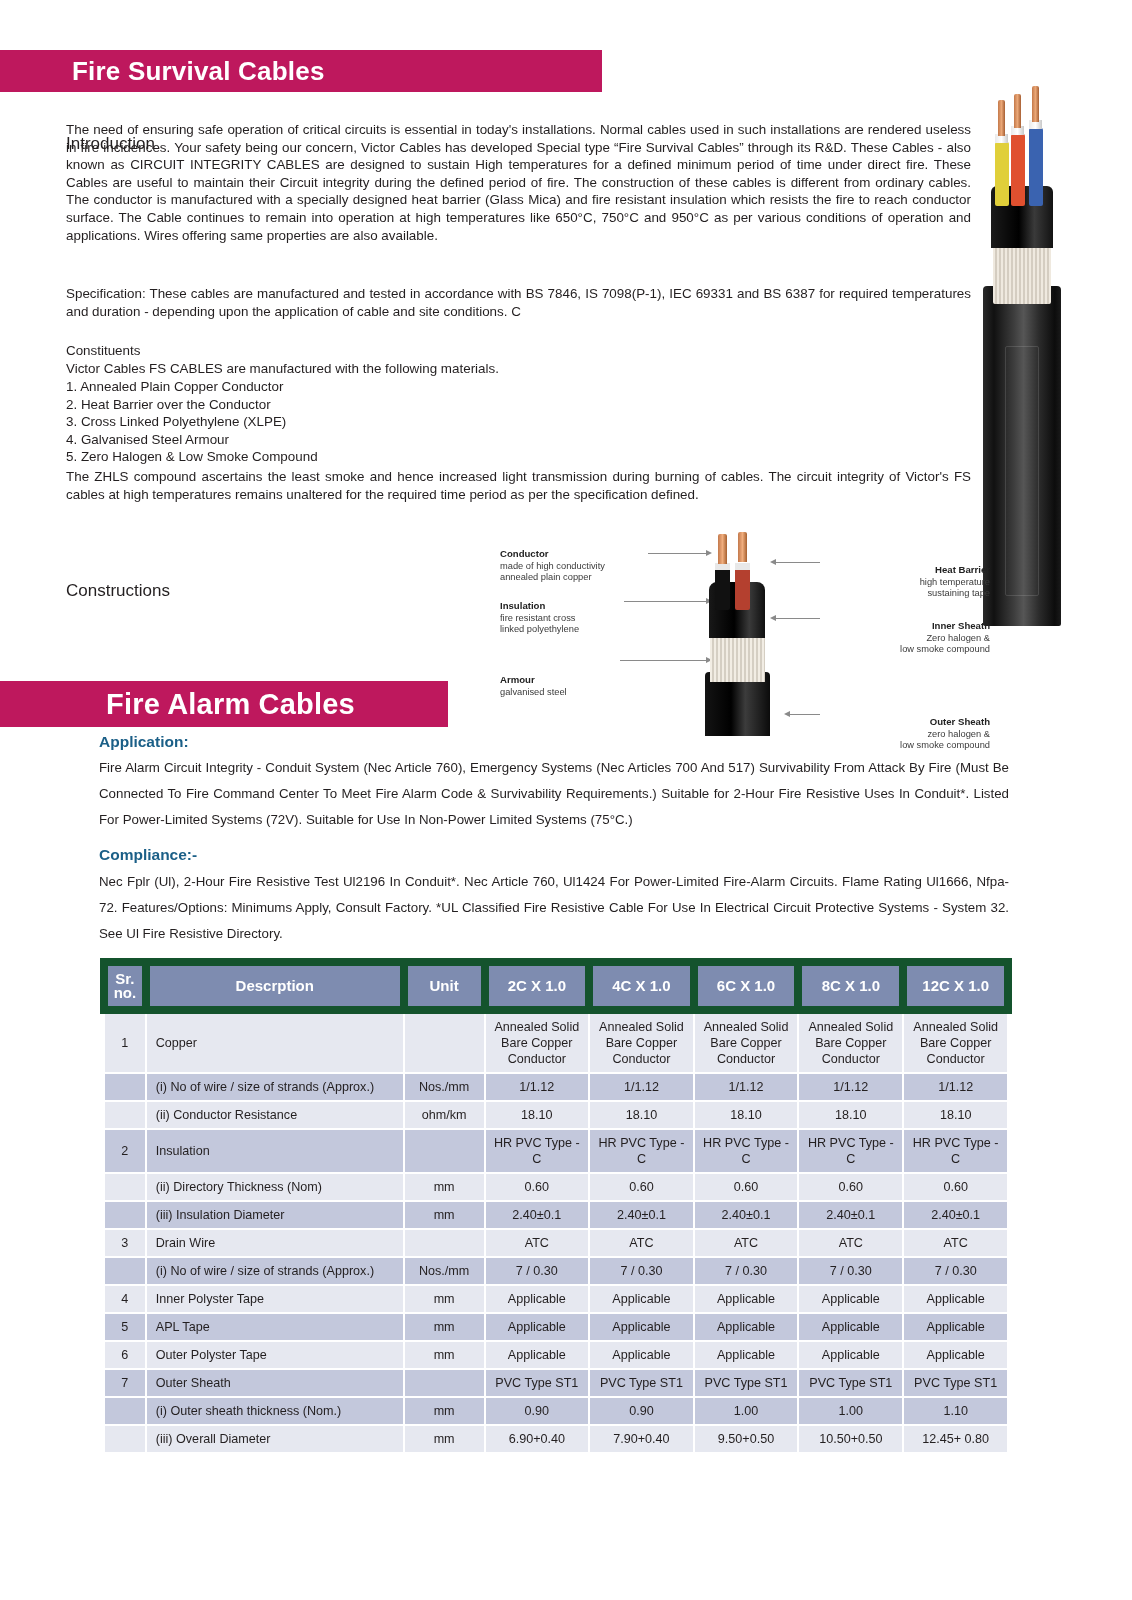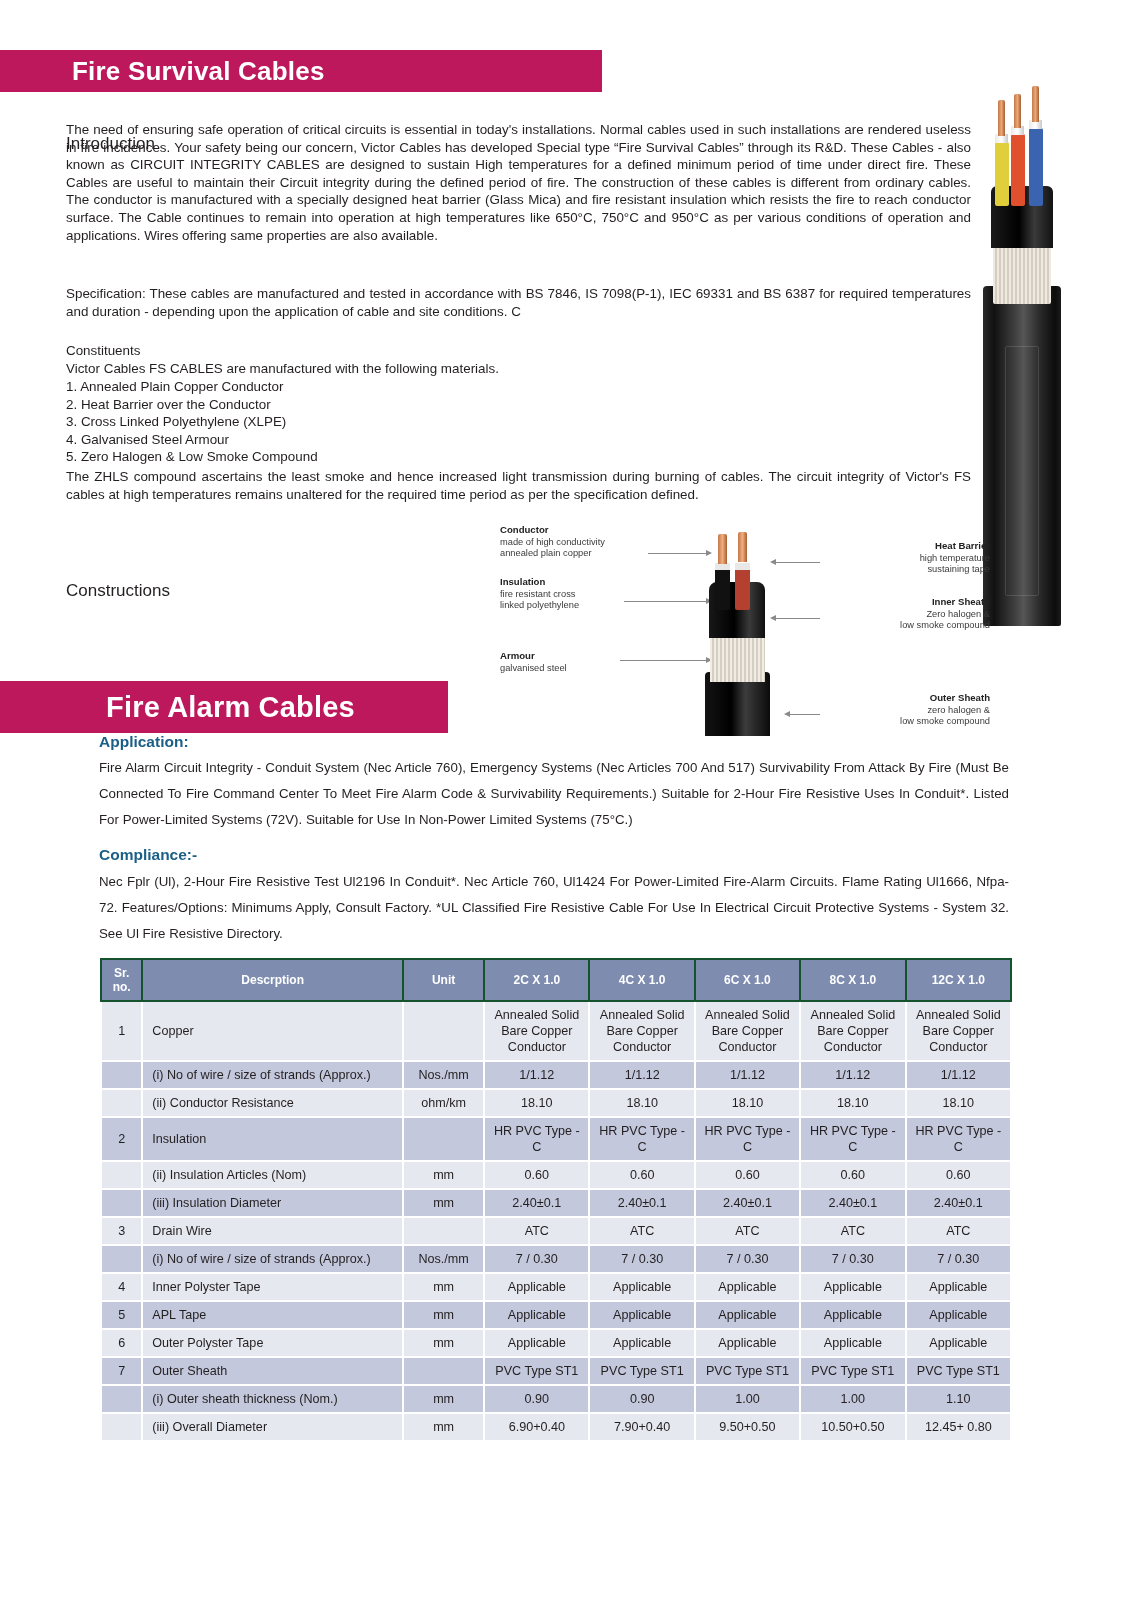--- a/index.html
+++ b/index.html
@@ -22,21 +22,21 @@
     align-items: center;
     position: absolute;
   }
   #banner-fs {
     left: 0; top: 50px; width: 602px; height: 42px;
     padding-left: 72px;
     font-size: 26px;
     letter-spacing: .2px;
   }
   #banner-fa {
-    left: 0; top: 681px; width: 448px; height: 52px;
+    left: 0; top: 681px; width: 448px; height: 46px;
     padding-left: 106px;
     font-size: 29px;
     letter-spacing: .2px;
   }
 
   
   .sec-head {
     position: absolute;
     font-size: 17px;
     color: #231f20;
@@ -95,21 +95,21 @@
     border-radius:2px 2px 0 0;
   }
   #cable-photo .wtip {
     position:absolute; width:13px; height:9px;
     background:linear-gradient(to right,#e9e9e9,#fff,#c9c9c9);
   }
 
   
   #diagram { position:absolute; left:500px; top:520px; width:490px; height:215px; }
   .dg-label {
-    position:absolute; font-size:9.3px; line-height:11.6px; color:#3b3b3b;
+    position:absolute; font-size:9.3px; line-height:11.6px; color:#3b3b3b;margin-top:24px;
   }
   .dg-label b { font-weight:bold; color:#222; font-size:9.6px; }
   .dg-label.right { text-align:right; }
   .dg-line { position:absolute; height:1px; background:#8a8a8a; }
   .dg-arrow {
     position:absolute; width:0; height:0;
     border-top:3.5px solid transparent; border-bottom:3.5px solid transparent;
   }
   .dg-arrow.r { border-left:6px solid #8a8a8a; }
   .dg-arrow.l { border-right:6px solid #8a8a8a; }
@@ -152,22 +152,22 @@
   #comp-body { top: 869px; }
 
   
   #spec-table {
     position:absolute; left:100px; top:958px;
     border-collapse:collapse; width:912px;
     font-size:12.6px; color:#231f20;
   }
   #spec-table th {
     background:#7e8cb0; color:#ffffff; font-weight:bold;
-    font-size:12px; text-align:center; padding:6px 4px;
-    border:2px solid #14532d; line-height:14px;
+    font-size:15px; text-align:center; padding:6px 4px;
+    border:8px solid #14532d; line-height:14px;
   }
   #spec-table td {
     border:2px solid #ffffff; padding:5px 6px; text-align:center;
     line-height:16px; vertical-align:middle;
   }
   #spec-table td.desc { text-align:left; padding-left:9px; }
   #spec-table tr.band-a td { background:#c3c8dc; }
   #spec-table tr.band-b td { background:#e6e8f0; }
   #spec-table td.sr { width:42px; }
   #spec-table col.c-sr    { width:42px; }
@@ -348,21 +348,21 @@
         <td class="desc">Insulation</td>
         <td></td>
         <td>HR PVC Type - C</td>
         <td>HR PVC Type - C</td>
         <td>HR PVC Type - C</td>
         <td>HR PVC Type - C</td>
         <td>HR PVC Type - C</td>
       </tr>
       <tr class="band-b">
         <td class="sr"></td>
-        <td class="desc">(ii) Insulation Articles (Nom)</td>
+        <td class="desc">(ii) Directory Thickness (Nom)</td>
         <td>mm</td>
         <td>0.60</td>
         <td>0.60</td>
         <td>0.60</td>
         <td>0.60</td>
         <td>0.60</td>
       </tr>
       <tr class="band-a">
         <td class="sr"></td>
         <td class="desc">(iii) Insulation Diameter</td>

